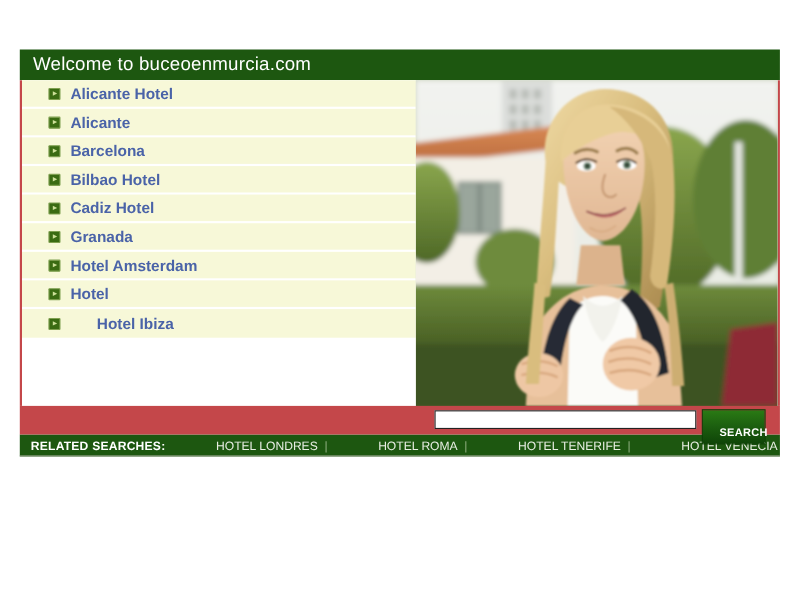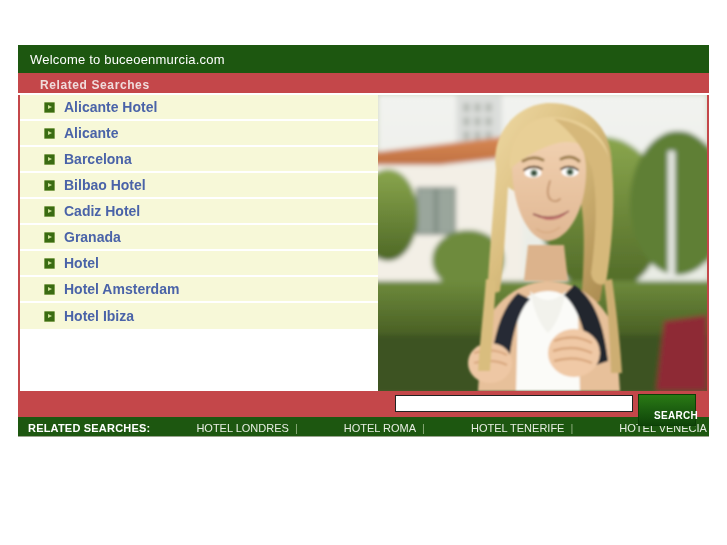--- a/index.html
+++ b/index.html
@@ -24,21 +24,21 @@
   
   .site-header {
     background: #1d5710;
     height: 28px;
     line-height: 28px;
     padding: 0 0 0 12px;
     box-sizing: border-box;
   }
   .site-title {
     color: #ffffff;
-    font-size: 13px;
+    font-size: 17px;
     font-weight: normal;
     letter-spacing: 0.2px;
     white-space: nowrap;
   }
 
   
   .subbar {
     background: #c4474a;
     height: 22px;
     line-height: 22px;
@@ -75,21 +75,21 @@
   .link-row {
     height: 26px;
     background: #f7f8d8;
     border-bottom: 2px solid #ffffff;
     box-sizing: border-box;
     display: flex;
     align-items: center;
     padding-left: 24px;
     cursor: pointer;
   }
-  .link-row:last-child { border-bottom: 0; }
+  .link-row:last-child { border-bottom: 0; gap: 24px; }
 
   .bullet {
     width: 11px;
     height: 11px;
     flex: 0 0 11px;
     background: #3a6b12;
     border: 1px solid #7fa050;
     border-radius: 1px;
     margin-right: 9px;
     position: relative;
@@ -195,23 +195,20 @@
 </style>
 </head>
 <body>
 
 <div class="page">
 
   <div class="site-header">
     <span class="site-title">Welcome to buceoenmurcia.com</span>
   </div>
 
-  <div class="subbar">
-    <span class="subbar-label">Related Searches</span>
-  </div>
 
   <div class="body-row">
 
     <div class="links-col">
 
     <div class="link-row">
           <span class="bullet"></span>
           <span class="link-text">Alicante Hotel</span>
         </div>
         <div class="link-row">
@@ -229,25 +226,25 @@
         <div class="link-row">
           <span class="bullet"></span>
           <span class="link-text">Cadiz Hotel</span>
         </div>
         <div class="link-row">
           <span class="bullet"></span>
           <span class="link-text">Granada</span>
         </div>
         <div class="link-row">
           <span class="bullet"></span>
+          <span class="link-text">Hotel Amsterdam</span>
+        </div>
+        <div class="link-row">
+          <span class="bullet"></span>
           <span class="link-text">Hotel</span>
-        </div>
-        <div class="link-row">
-          <span class="bullet"></span>
-          <span class="link-text">Hotel Amsterdam</span>
         </div>
         <div class="link-row">
           <span class="bullet"></span>
           <span class="link-text">Hotel Ibiza</span>
         </div>
       </div>
 
     <div class="photo-col">
       <svg class="photo-svg" viewBox="0 0 329 296" preserveAspectRatio="xMidYMid slice">
         <defs>

